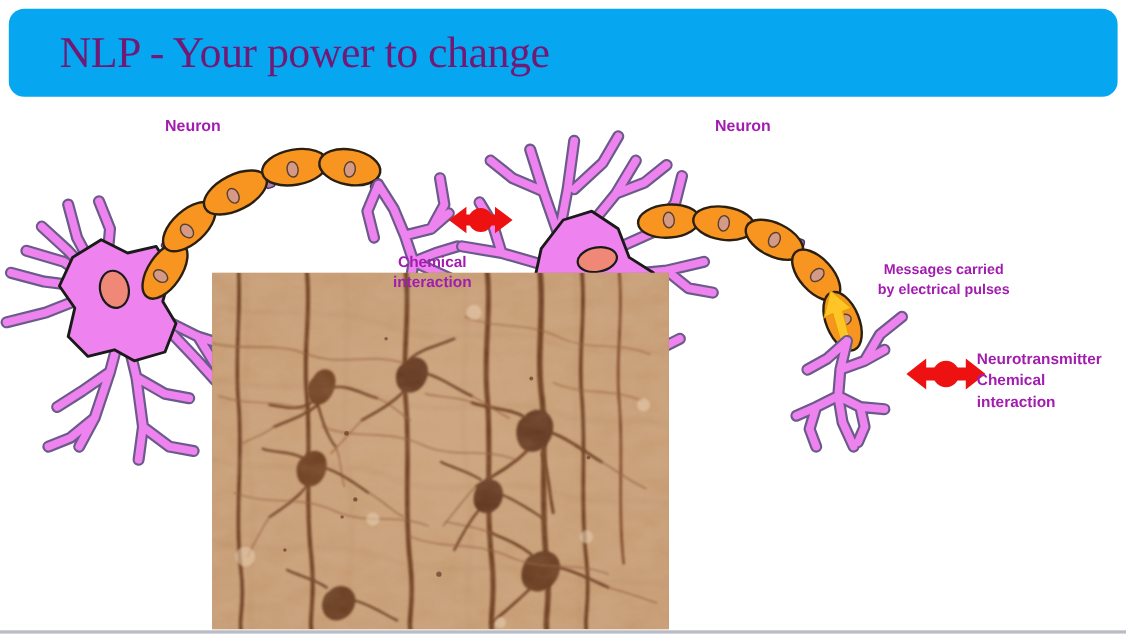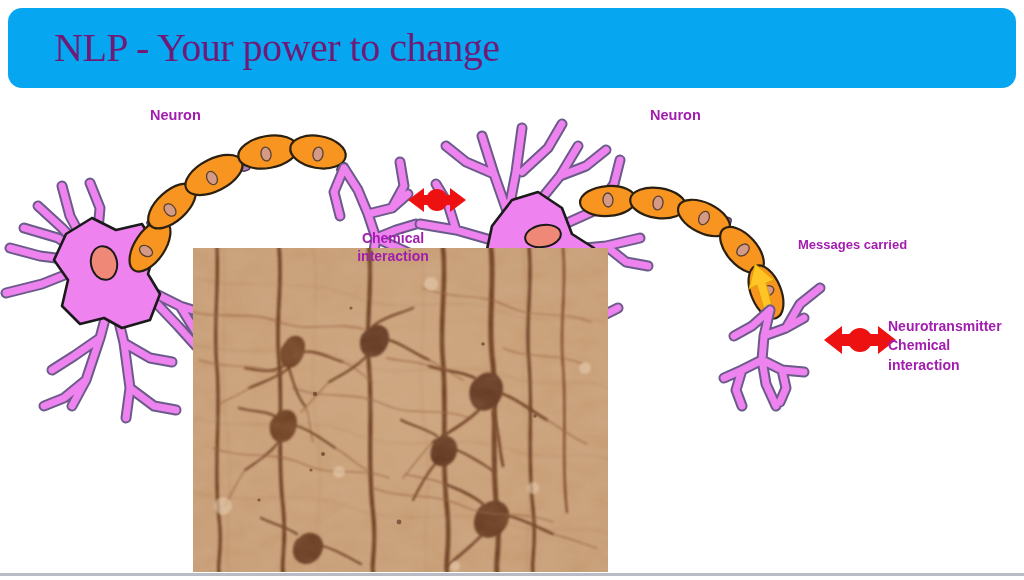--- a/index.html
+++ b/index.html
@@ -380,20 +380,21 @@
 
   <div class="lbl" id="label-neuron-right">Neuron</div>
 
   <div class="lbl" id="label-chemical-left">
     <div>Chemical</div>
     <div>interaction</div>
   </div>
 
   <div class="lbl" id="label-messages">
     <div>Messages carried</div>
+    <div>by electrical pulses</div>
   </div>
 
   <div class="lbl" id="label-neurotransmitter">
     <div>Neurotransmitter</div>
     <div>Chemical</div>
     <div>interaction</div>
   </div>
 
   <div id="bottom-rule"></div>
 

